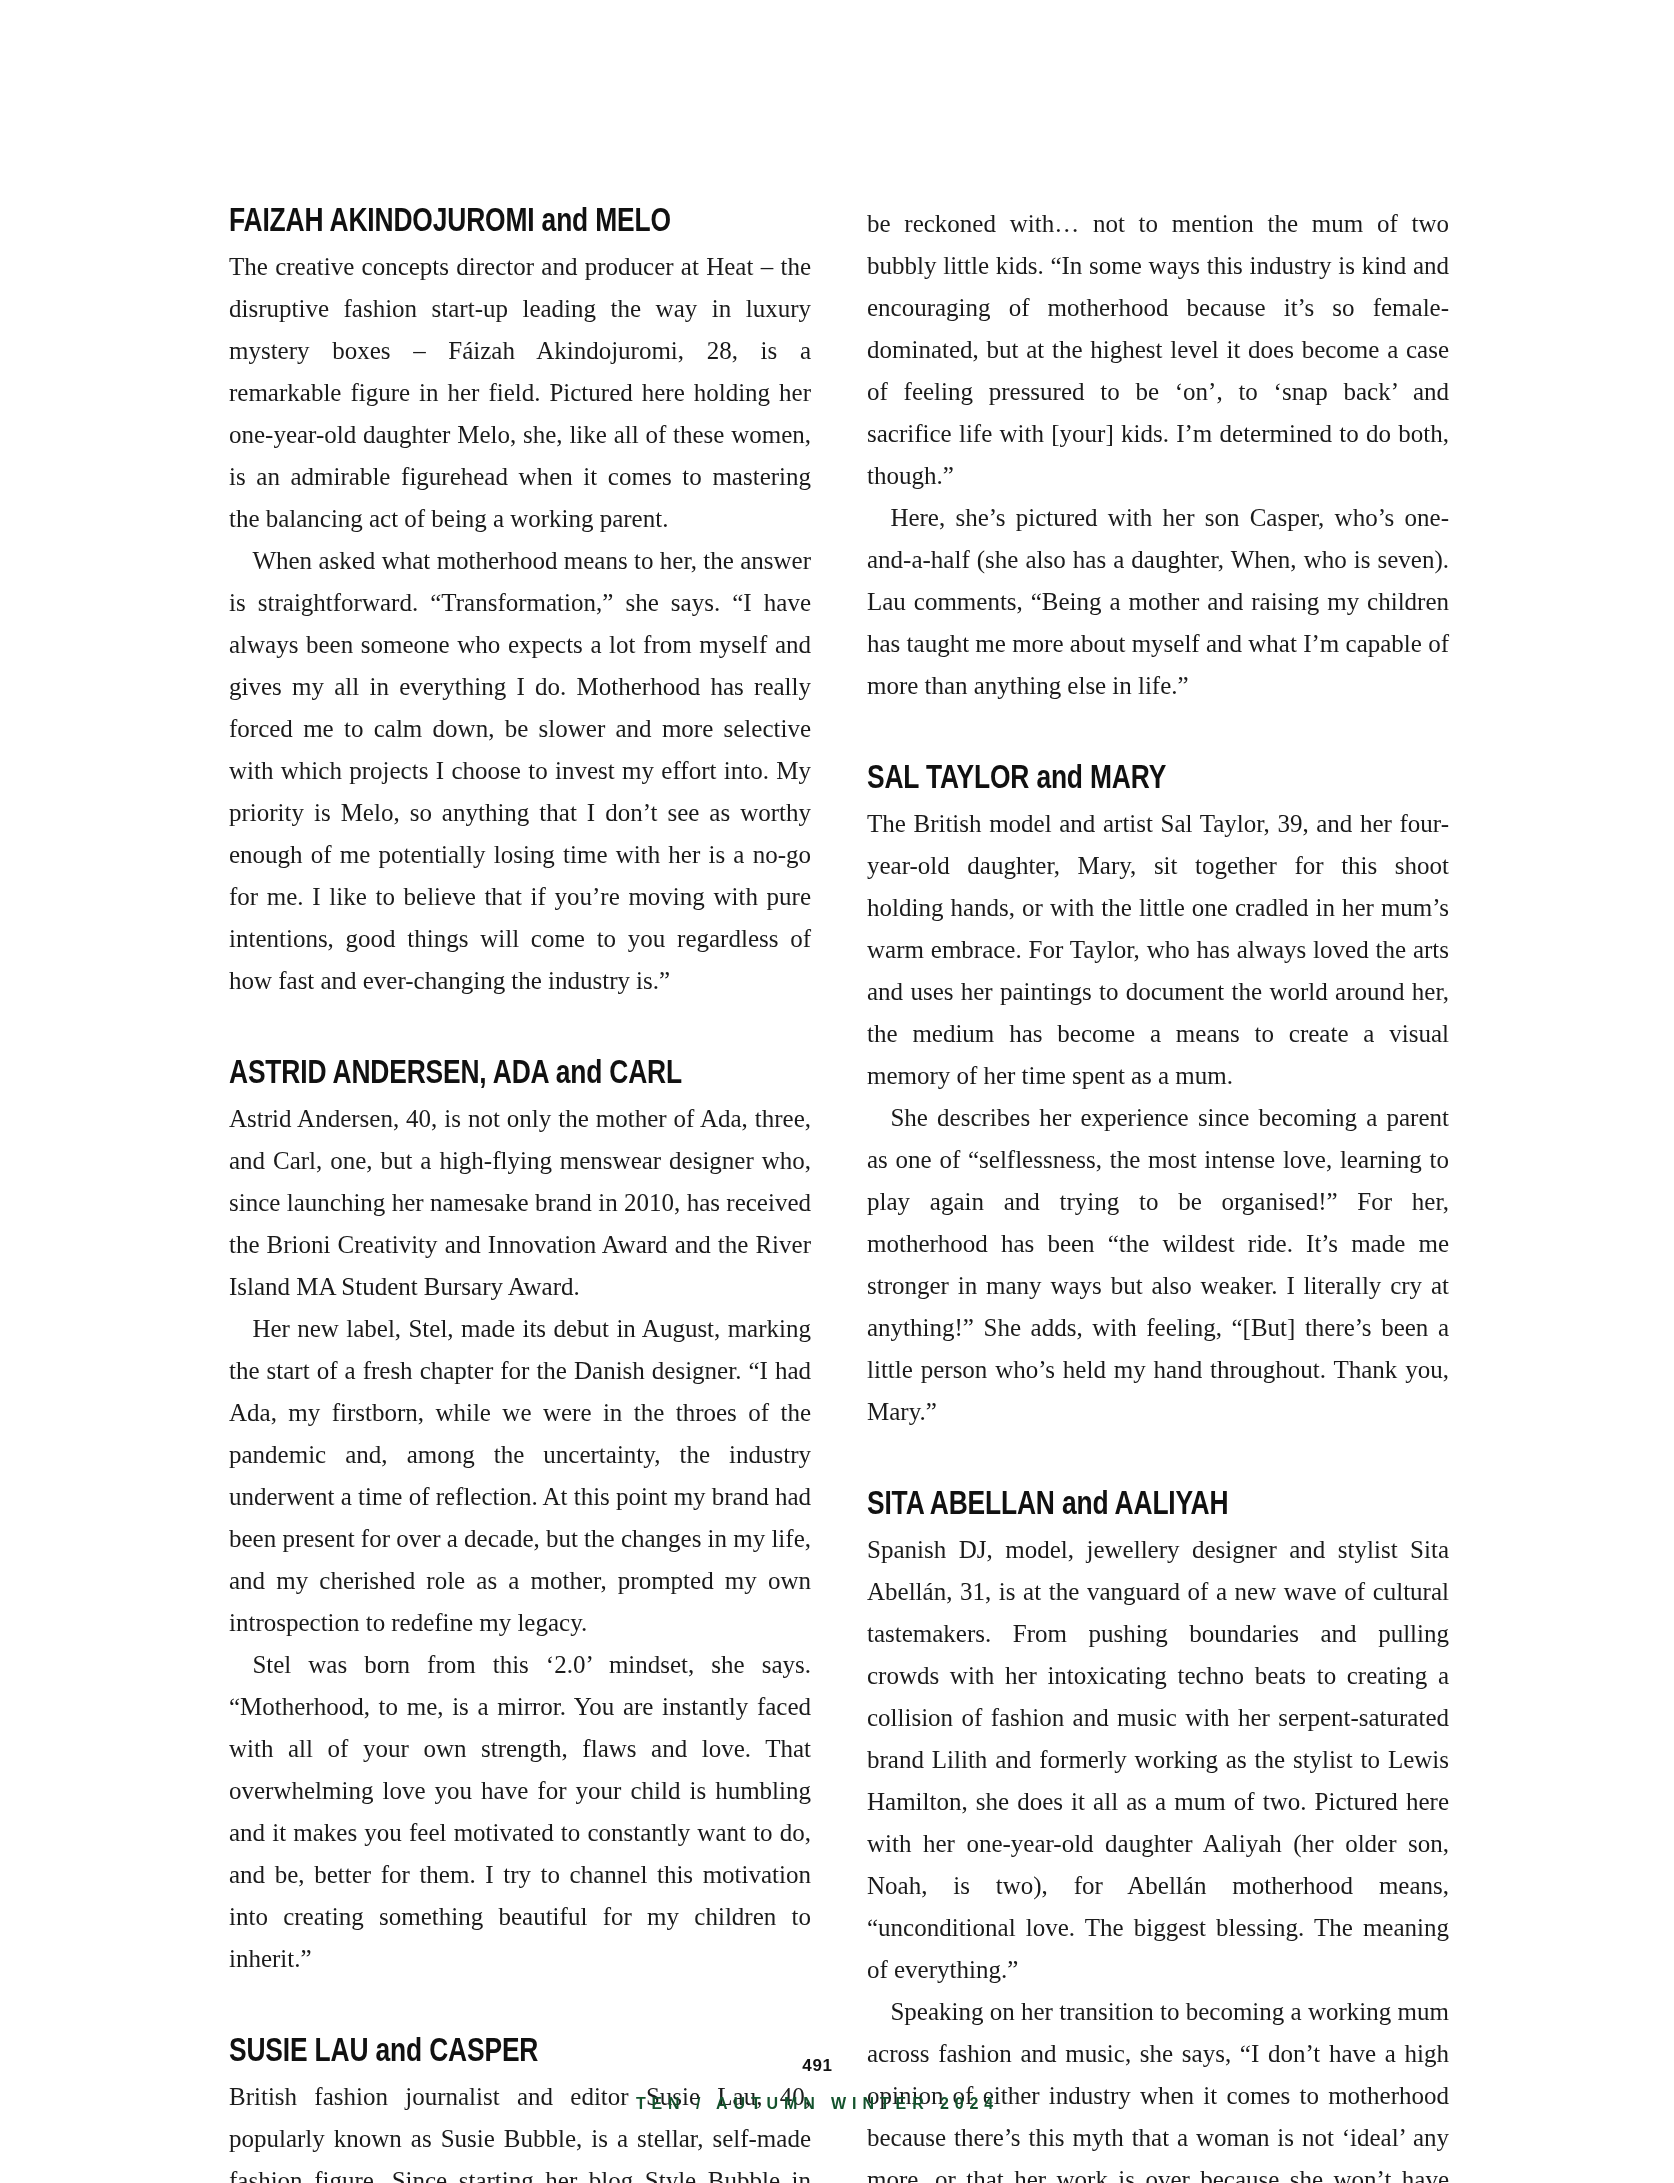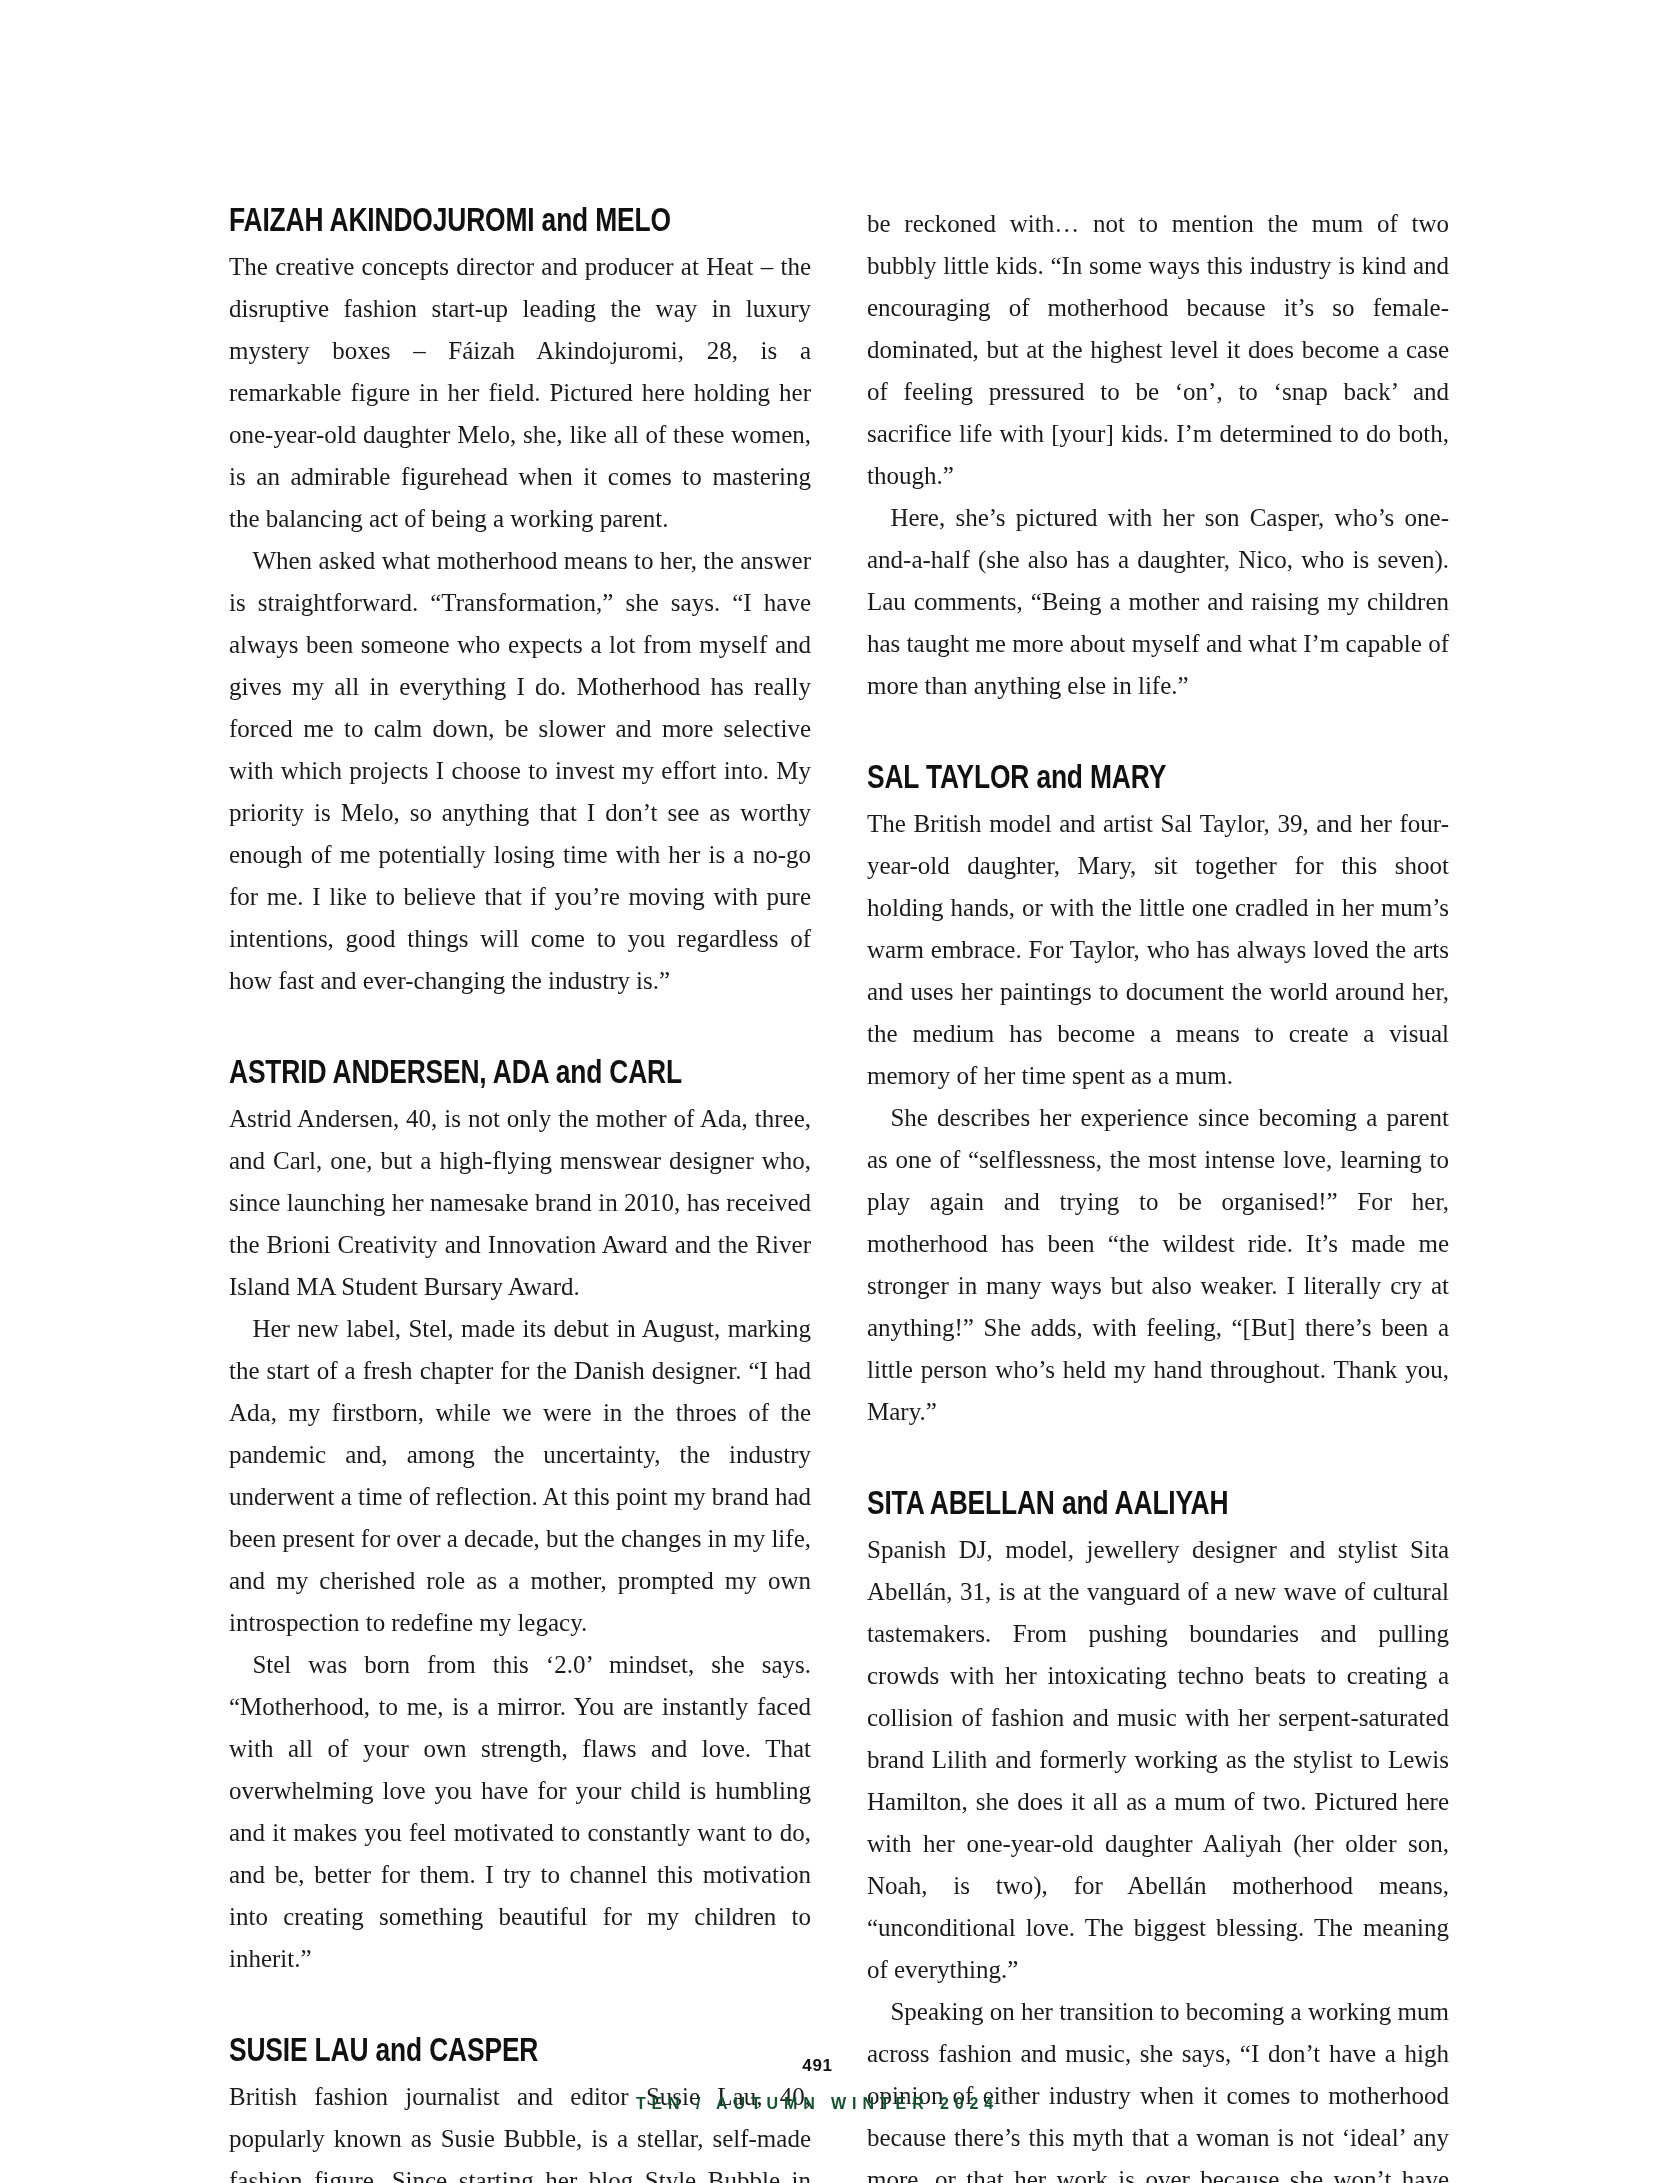--- a/index.html
+++ b/index.html
@@ -128,21 +128,21 @@
         <h2 class="section-heading">SUSIE LAU and CASPER</h2>
         <p class="body-para">British fashion journalist and editor Susie Lau, 40, popularly known as Susie Bubble, is a stellar, self-made fashion figure. Since starting her blog Style Bubble in March 2006, where she was at the vanguard of fashion blogging, Lau has gone on to become the digital editorial director at <em>System</em>, co-founder of Dot Dot – a bubble tea, confectionery and patisserie eatery in Stoke Newington, North London – and has secured bylines at <em>Pop</em>, <em>Perfect</em> and <em>Business of Fashion</em>. Lau is truly a fashion force to</p>
       </div>
 
     </div>
 
     <div class="column">
 
       <div class="section">
         <p class="body-para last-line-natural">be reckoned with… not to mention the mum of two bubbly little kids. “In some ways this industry is kind and encouraging of motherhood because it’s so female-dominated, but at the highest level it does become a case of feeling pressured to be ‘on’, to ‘snap back’ and sacrifice life with [your] kids. I’m determined to do both, though.”</p>
-        <p class="body-para last-line-natural">Here, she’s pictured with her son Casper, who’s one-and-a-half (she also has a daughter, Nico, who is seven). Lau comments, “Being a mother and raising my children has taught me more about myself and what I’m capable of more than anything else in life.”</p>
+        <p class="body-para last-line-natural">Here, she’s pictured with her son Casper, who’s one-and-a-half (she also has a daughter, When, who is seven). Lau comments, “Being a mother and raising my children has taught me more about myself and what I’m capable of more than anything else in life.”</p>
       </div>
 
       <div class="section">
         <h2 class="section-heading">SAL TAYLOR and MARY</h2>
         <p class="body-para last-line-natural">The British model and artist Sal Taylor, 39, and her four-year-old daughter, Mary, sit together for this shoot holding hands, or with the little one cradled in her mum’s warm embrace. For Taylor, who has always loved the arts and uses her paintings to document the world around her, the medium has become a means to create a visual memory of her time spent as a mum.</p>
         <p class="body-para last-line-natural">She describes her experience since becoming a parent as one of “selflessness, the most intense love, learning to play again and trying to be organised!” For her, motherhood has been “the wildest ride. It’s made me stronger in many ways but also weaker. I literally cry at anything!” She adds, with feeling, “[But] there’s been a little person who’s held my hand throughout. Thank you, Mary.”</p>
       </div>
 
       <div class="section">
         <h2 class="section-heading">SITA ABELLAN and AALIYAH</h2>

